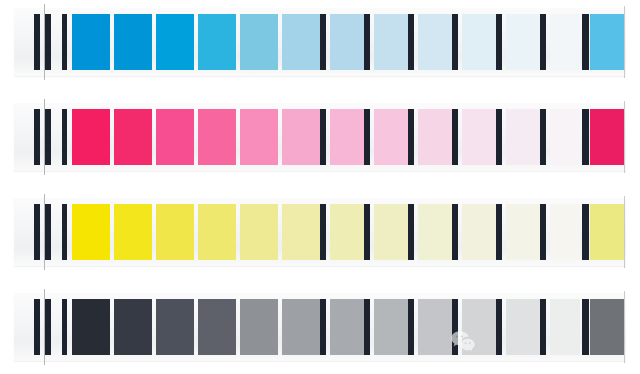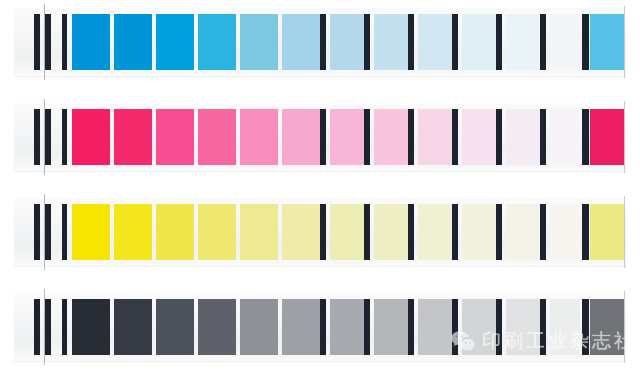--- a/index.html
+++ b/index.html
@@ -214,14 +214,13 @@
   <span class="wechat">
     <svg viewBox="0 0 32 32" width="26" height="26" aria-hidden="true">
       <path d="M12 4C6.2 4 1.6 7.9 1.6 12.7c0 2.7 1.5 5.1 3.9 6.7l-1 3 3.4-1.7c1.2.3 2.4.5 3.7.5h.7c-.2-.7-.3-1.4-.3-2.1 0-4.6 4.5-8.3 10-8.3.4 0 .7 0 1.1.1C22.4 7 17.7 4 12 4z" fill="#ffffff"></path>
       <ellipse cx="8.4" cy="10.4" rx="1.3" ry="1.3" fill="#c9ced3"></ellipse>
       <ellipse cx="14.6" cy="10.4" rx="1.3" ry="1.3" fill="#c9ced3"></ellipse>
       <path d="M30.4 20.3c0-3.9-3.9-7.1-8.7-7.1s-8.7 3.2-8.7 7.1 3.9 7.1 8.7 7.1c1 0 2-.1 2.9-.4l2.8 1.4-.8-2.5c2.3-1.3 3.8-3.4 3.8-5.6z" fill="#ffffff"></path>
       <ellipse cx="19.1" cy="18.6" rx="1.1" ry="1.1" fill="#c9ced3"></ellipse>
       <ellipse cx="24.3" cy="18.6" rx="1.1" ry="1.1" fill="#c9ced3"></ellipse>
     </svg>
   </span>
-  <span id="wm-text" style="color: rgb(255, 255, 255);">印刷工业杂志社</span>
 </div>
 
 </body></html>

